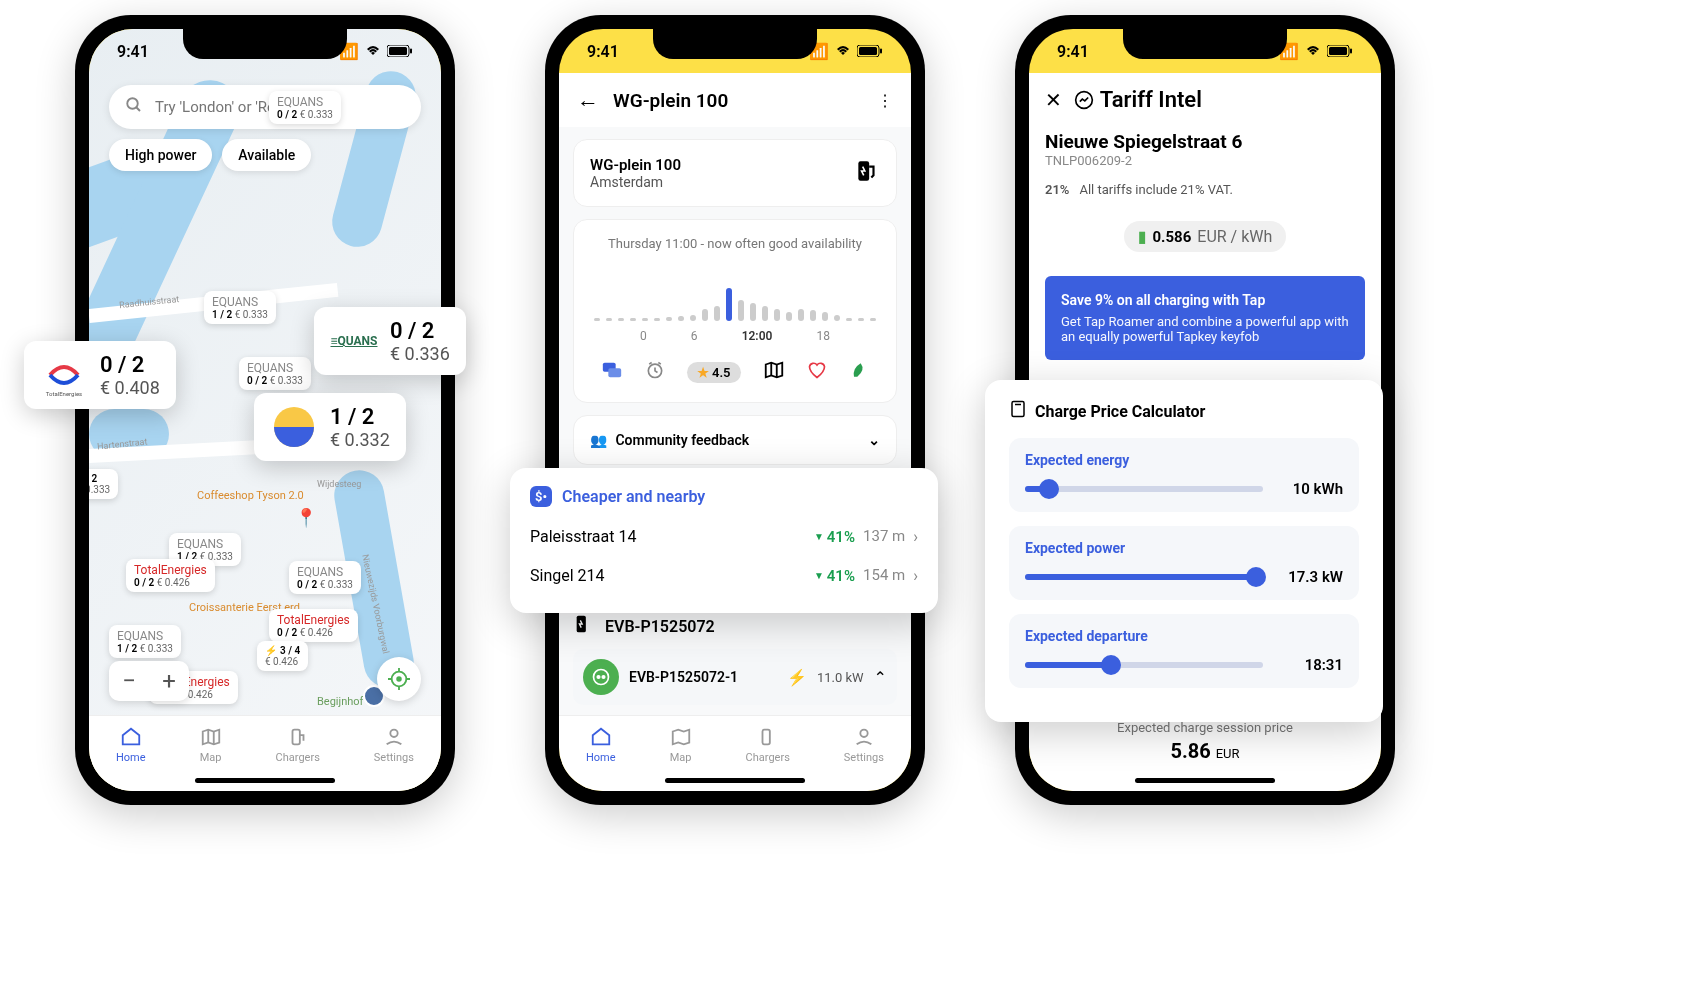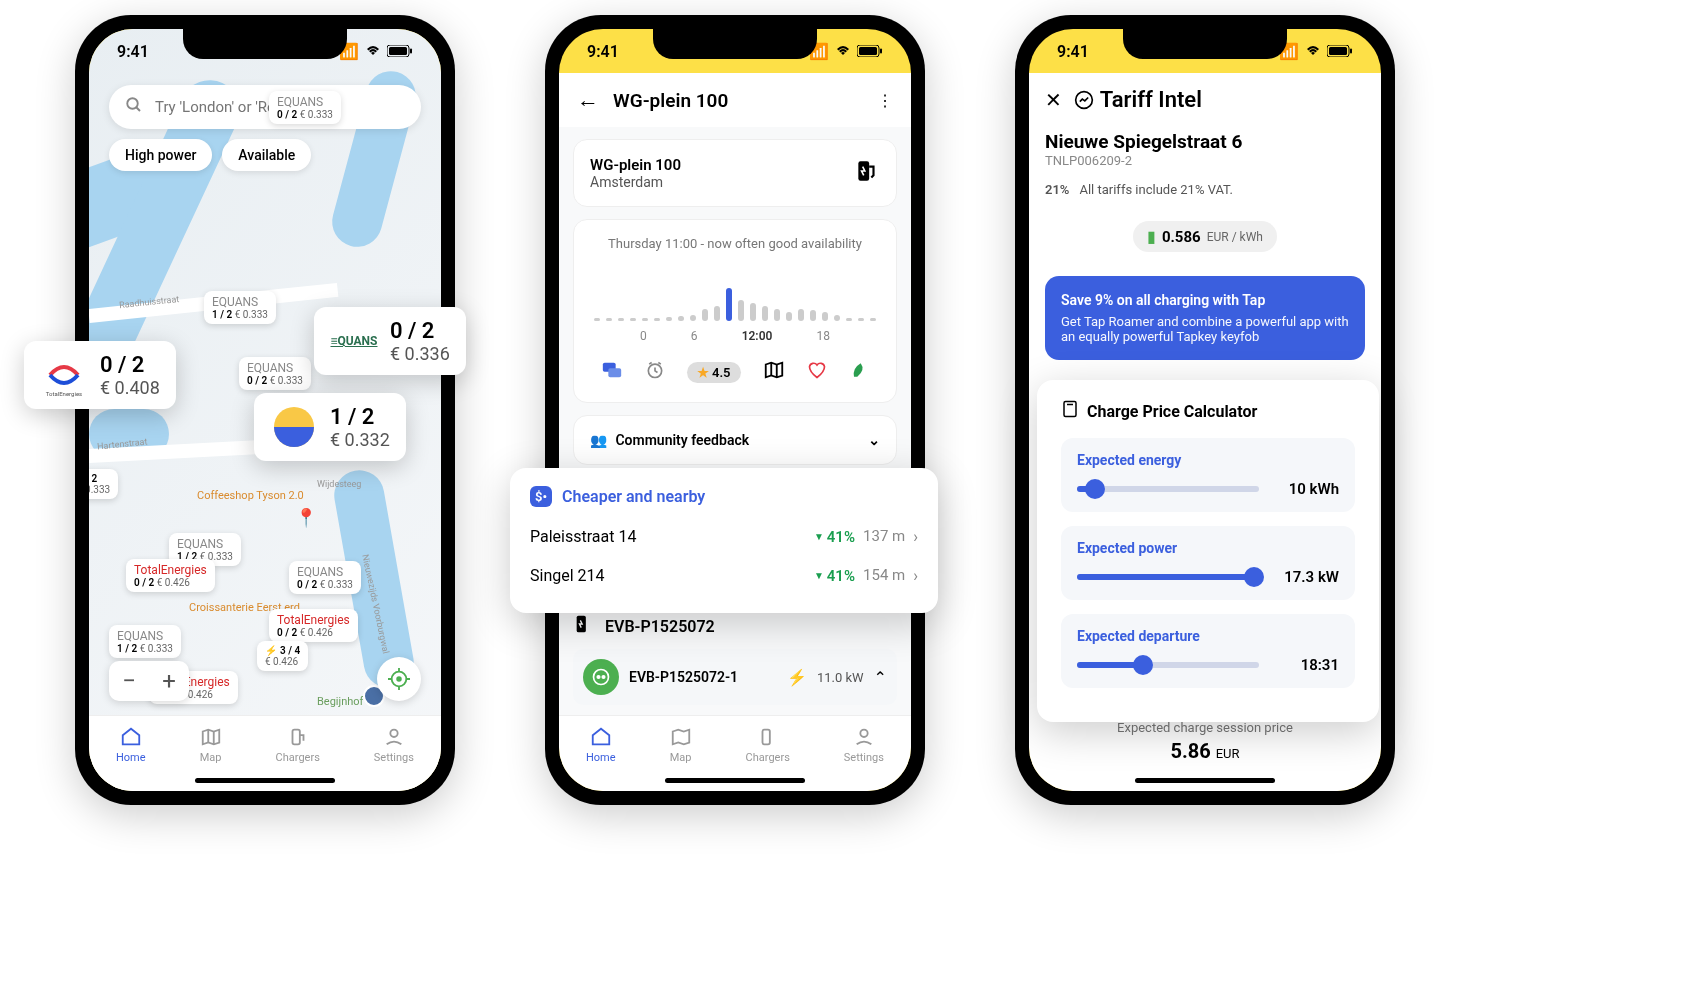--- a/index.html
+++ b/index.html
@@ -75,30 +75,30 @@
     
     .tariff-content { position: absolute; top: 44px; left: 0; right: 0; bottom: 0; padding: 0 16px; background: #fff; }
     .tariff-header { display: flex; align-items: center; gap: 12px; padding: 14px 0; }
     .tariff-header .close { font-size: 20px; cursor: pointer; }
     .tariff-header .brand { display: flex; align-items: center; gap: 6px; font-size: 22px; font-weight: 600; }
     .tariff-loc { font-size: 19px; font-weight: 700; margin-top: 4px; }
     .tariff-id { font-size: 13px; color: #888; }
     .vat-row { display: flex; align-items: center; gap: 10px; margin-top: 14px; font-size: 13px; color: #555; }
     .price-pill { display: inline-flex; align-items: center; gap: 6px; background: #f0f0f0; border-radius: 16px; padding: 6px 14px; margin-top: 24px; }
     .price-pill .val { font-weight: 700; font-size: 15px; }
-    .price-pill .unit { font-size: 12px; color: #666; }
-    .promo-card { background: #3b5fde; color: #fff; border-radius: 14px; padding: 16px; margin-top: 24px; }
+    .price-pill .unit { font-size: 16px; color: #666; }
+    .promo-card { background: #3b5fde; color: #fff; border-radius: 6px; padding: 16px; margin-top: 24px; }
     .promo-card .title { font-weight: 600; margin-bottom: 6px; font-size: 14px; }
     .promo-card .body { font-size: 13px; opacity: 0.95; }
     .session-price { text-align: center; margin-top: 100px; }
     .session-price .label { font-size: 13px; color: #777; }
     .session-price .value { font-size: 20px; font-weight: 700; margin-top: 4px; }
 
     .calc-card { position: absolute; z-index: 60; background: #fff; border-radius: 16px; padding: 20px 24px; box-shadow: 0 10px 40px rgba(0,0,0,0.2); }
-    .calc-card-3 { left: 1037px; top: 380px; width: 342px; }
+    .calc-card-3 { left: 985px; top: 380px; width: 398px; }
     .calc-title { display: flex; align-items: center; gap: 8px; font-weight: 700; font-size: 16px; margin-bottom: 16px; }
     .calc-group { background: #f5f7fa; border-radius: 12px; padding: 14px 16px; margin-bottom: 14px; }
     .calc-label { color: #3b5fde; font-size: 14px; margin-bottom: 12px; font-weight: 700; }
     .calc-slider-row { display: flex; align-items: center; gap: 14px; }
     .slider { flex: 1; height: 6px; background: #d0d6e8; border-radius: 3px; position: relative; }
     .slider-fill { position: absolute; left: 0; top: 0; bottom: 0; background: #3b5fde; border-radius: 3px; }
     .slider-thumb { position: absolute; width: 20px; height: 20px; background: #3b5fde; border-radius: 50%; top: -7px; transform: translateX(-50%); cursor: grab; }
     .calc-value { font-size: 15px; font-weight: 600; min-width: 66px; text-align: right; }
 
     .road { position: absolute; background: #fff; height: 14px; transform-origin: left center; }

